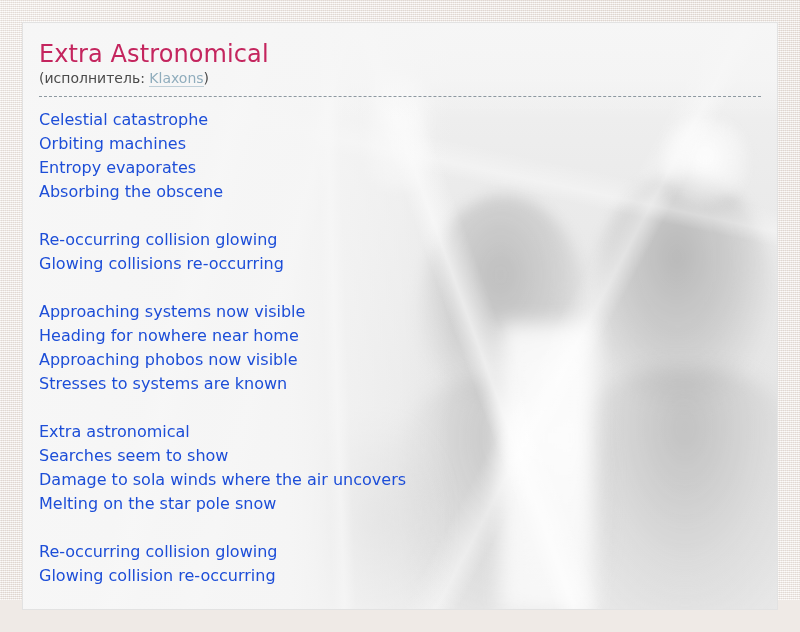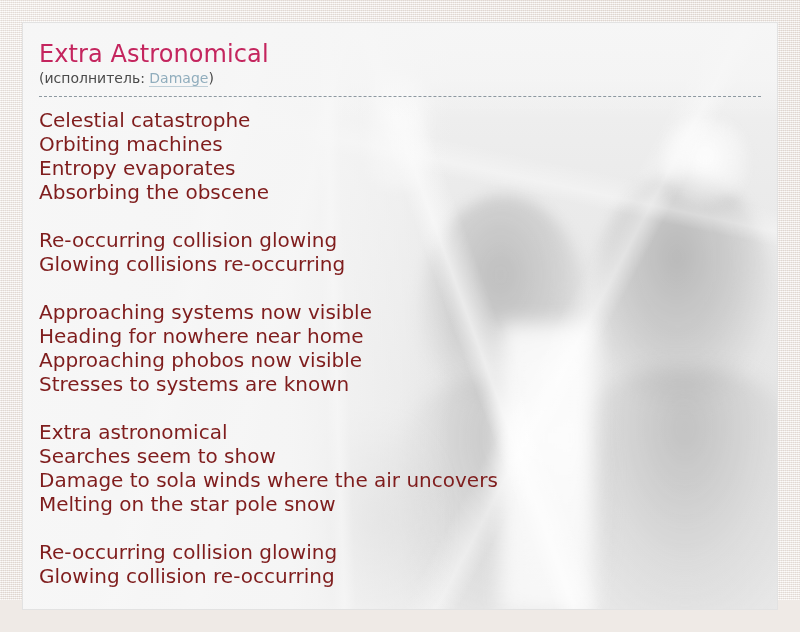--- a/index.html
+++ b/index.html
@@ -148,23 +148,23 @@
     height: 0;
     border: 0;
     border-top: 1px dashed #6b7a85;
     opacity: 0.75;
     margin: 4px 0 0 0;
   }
   #lyrics {
     margin: 0;
     padding: 11px 0 0 0;
     list-style: none;
-    font-size: 20px;
+    font-size: 16px;
     line-height: 24px;
-    color: #7f1d1d;
+    color: #1d4ed8;
     white-space: pre-wrap;
   }
   #lyrics li.blank {
     height: 24px;
   }
 </style>
 </head>
 <body>
 
 <div id="page-frame">
@@ -181,21 +181,21 @@
     <div class="wm" id="wm-bright-col"></div>
     <div class="wm" id="wm-dark-left"></div>
     <div class="wm" id="wm-streaks"></div>
     <div class="wm" id="wm-veil"></div>
     <div class="wm" id="wm-topveil"></div>
 
     <div id="song">
 
       <h1 id="song-title">Extra Astronomical</h1>
 
-      <p id="song-byline"><span>(исполнитель: </span><a id="artist-link" href="#">Damage</a><span>)</span></p>
+      <p id="song-byline"><span>(исполнитель: </span><a id="artist-link" href="#">Klaxons</a><span>)</span></p>
 
       <hr id="title-rule">
 
       <ul id="lyrics"><li>Celestial catastrophe</li><li>Orbiting machines</li><li>Entropy evaporates</li><li>Absorbing the obscene</li><li class="blank"></li><li>Re-occurring collision glowing</li><li>Glowing collisions re-occurring</li><li class="blank"></li><li>Approaching systems now visible</li><li>Heading for nowhere near home</li><li>Approaching phobos now visible</li><li>Stresses to systems are known</li><li class="blank"></li><li>Extra astronomical</li><li>Searches seem to show</li><li>Damage to sola winds where the air uncovers</li><li>Melting on the star pole snow</li><li class="blank"></li><li>Re-occurring collision glowing</li><li>Glowing collision re-occurring</li></ul>
 
     </div>
   </div>
 </div>
 
 </body></html>

